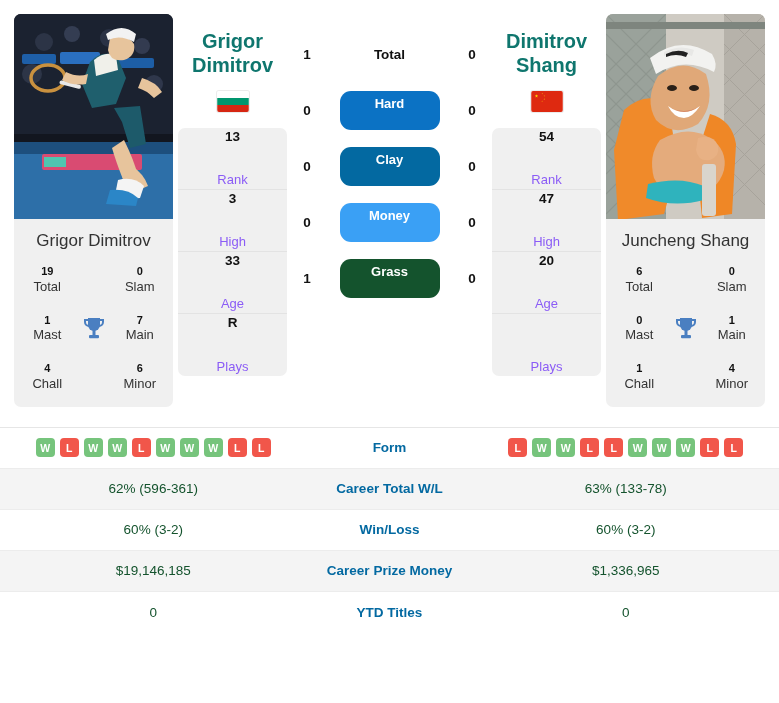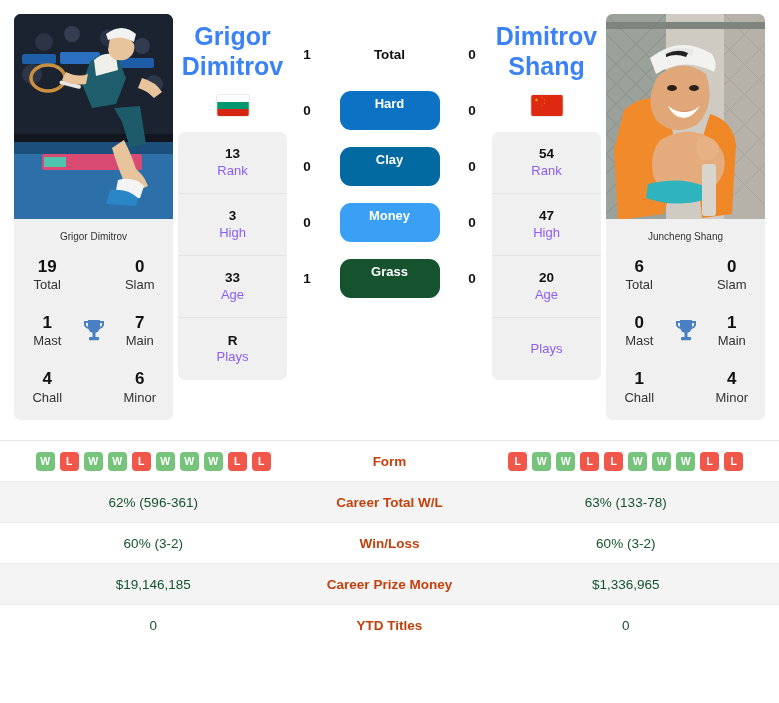--- a/index.html
+++ b/index.html
@@ -25,58 +25,58 @@
   }
   .photo svg { display: block; width: 100%; height: 100%; }
 
   .player-panel {
     width: 159px;
     background: #f0f0f0;
     border-radius: 0 0 7px 7px;
     padding: 12px 6px 14px 6px;
   }
   .player-panel-name {
-    text-align: center; font-size: 10px; color: #333;
+    text-align: center; font-size: 17px; color: #333;
     margin-bottom: 14px;
   }
   .titles-grid {
     display: grid;
     grid-template-columns: 1fr 38px 1fr;
     row-gap: 18px;
     align-items: center;
   }
   .tg-cell { text-align: center; }
-  .tg-val { font-size: 17px; font-weight: bold; color: #111; line-height: 1.25; }
+  .tg-val { font-size: 11px; font-weight: bold; color: #111; line-height: 1.25; }
   .tg-lbl { font-size: 13px; color: #333; line-height: 1.3; }
   .trophy { display: flex; align-items: center; justify-content: center; }
   .trophy svg { width: 24px; height: 26px; display: block; }
 
   
   .info-col { width: 119px; flex: 0 0 119px; padding: 0 5px; }
   .player-name {
-    text-align: center; font-size: 25px; font-weight: bold;
-    line-height: 1.18; color: #3b82f6; margin-top: 8px;
+    text-align: center; font-size: 20px; font-weight: bold;
+    line-height: 1.18; color: #0f766e; margin-top: 16px;
   }
   .flag-wrap { display: flex; justify-content: center; margin-top: 14px; }
   .flag {
     width: 32px; height: 21px; border-radius: 2px;
     overflow: hidden; box-shadow: 0 0 0 1px rgba(0,0,0,.08);
   }
   .flag svg { display: block; width: 100%; height: 100%; }
 
   .rank-card {
     margin-top: 16px;
     background: #f0f0f0;
     border-radius: 7px;
     overflow: hidden;
   }
   .rank-row {
     height: 62px;
     display: flex; flex-direction: column;
-    align-items: center; justify-content: center;
+    align-items: center; justify-content: space-between;
     border-bottom: 1px solid #e3e3e3;
   }
   .rank-row:last-child { border-bottom: none; }
   .rank-val { font-size: 13.5px; font-weight: bold; color: #111; line-height: 1.3; }
   .rank-lbl { font-size: 13px; color: #8b5cf6; line-height: 1.3; }
 
   
   .center-col { flex: 1 1 auto; padding-top: 12px; }
   .h2h-row {
     display: grid;
@@ -104,21 +104,21 @@
   .stat-row {
     display: grid;
     grid-template-columns: 1fr 166px 1fr;
     align-items: center;
     height: 41px;
     border-bottom: 1px solid #ececec;
   }
   .stat-row.alt { background: #f4f4f4; }
   .stat-row:last-child { border-bottom: none; }
   .stat-side { text-align: center; font-size: 13.5px; color: #14532d; }
-  .stat-label { text-align: center; font-size: 13.5px; font-weight: bold; color: #c2410c; }
+  .stat-label { text-align: center; font-size: 13.5px; font-weight: bold; color: #0369a1; }
 
   .form-strip { display: flex; justify-content: center; gap: 5px; }
   .form-badge {
     width: 19px; height: 19px; border-radius: 4px;
     color: #fff; font-size: 10.5px; font-weight: bold;
     display: flex; align-items: center; justify-content: center;
   }
   .form-badge.W { background: #76c47c; }
   .form-badge.L { background: #f1564a; }
 </style>

